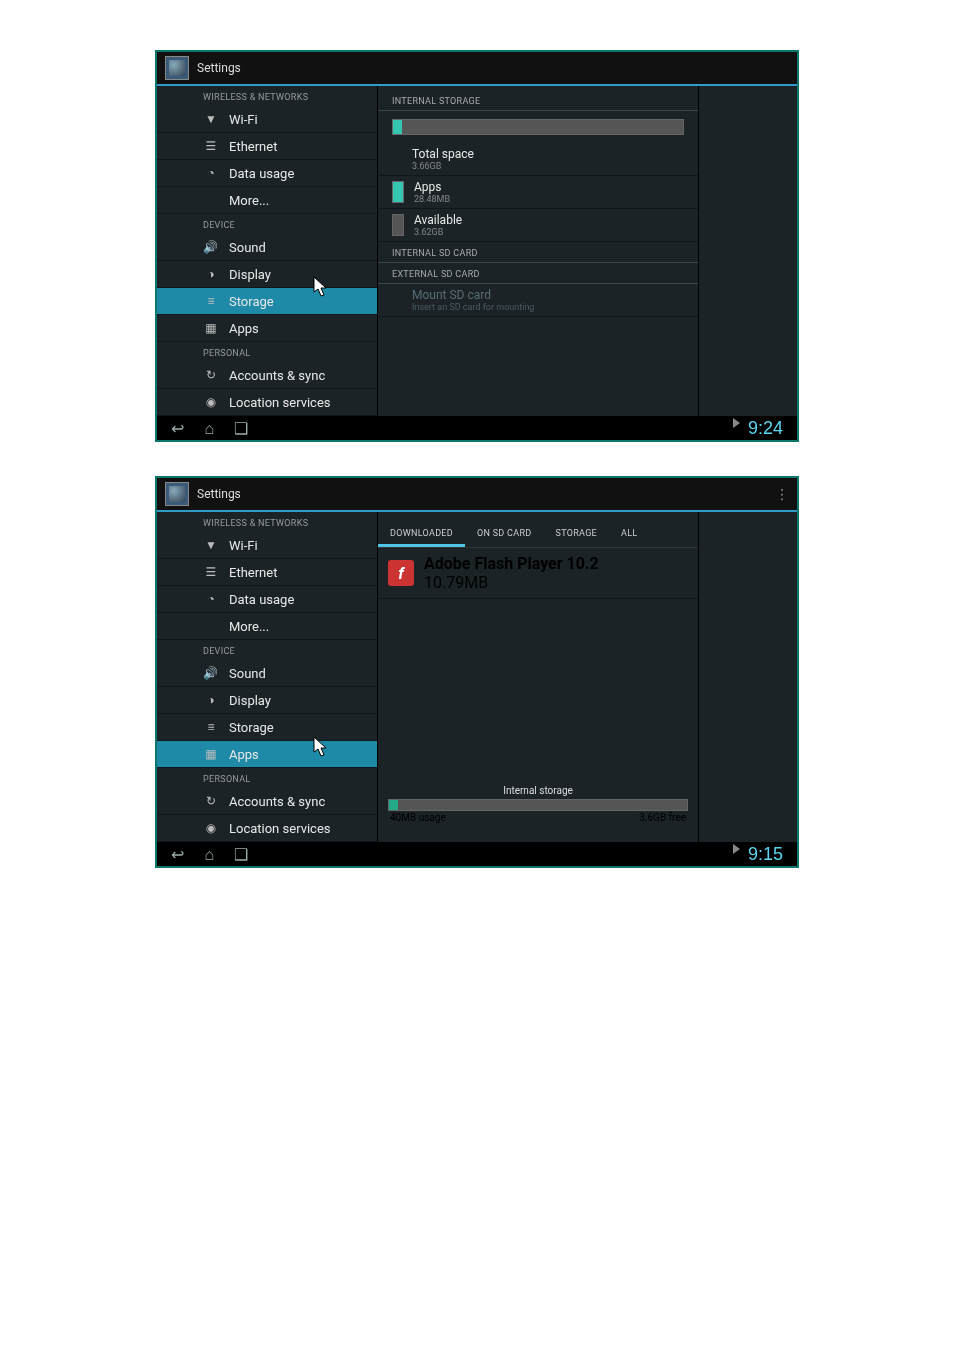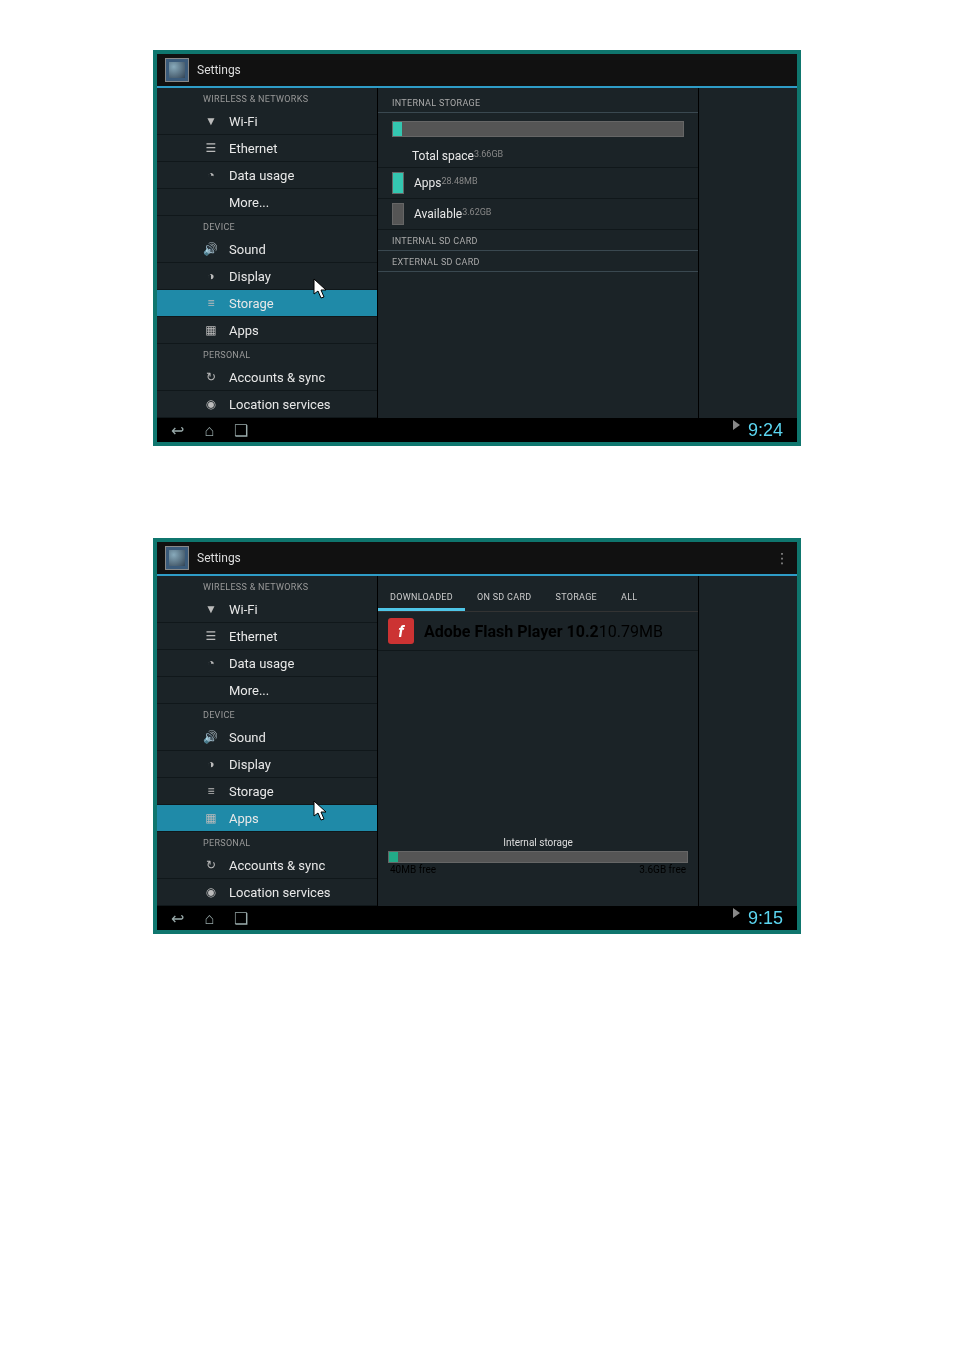--- a/index.html
+++ b/index.html
@@ -1,17 +1,17 @@
 <!DOCTYPE html>
 <html><head>
 <meta charset="utf-8">
 <style>
   body{margin:0;background:#fff;font-family:Roboto,Arial,sans-serif;width:954px}
   .page{padding:50px 0 0 0}
-  .shot{width:640px;margin:0 auto 92px auto;background:#1b2327;position:relative;border:4px solid #0f766e}
+  .shot{width:640px;margin:0 auto 34px auto;background:#1b2327;position:relative;border:2px solid #0f766e}
   .top-bar{background:#111;border-bottom:2px solid #2e9cc7;display:flex;align-items:center;padding:4px 8px;height:24px}
   .app-icon{width:22px;height:22px;background:#3a5a7a;border:1px solid #888;margin-right:8px;position:relative}
   .app-icon::after{content:"";position:absolute;inset:3px;background:radial-gradient(circle at 30% 30%,#8ab,#345)}
   .app-title{color:#ddd;font-size:12px}
   .menu-dots{margin-left:auto;color:#999;font-size:14px;letter-spacing:0;line-height:4px}
   .body{display:flex}
   .sidebar{width:220px;border-right:1px solid #000}
   .cat{color:#999;font-size:9px;padding:6px 10px 4px 46px;letter-spacing:.3px}
   .item{display:flex;align-items:center;padding:5px 10px 5px 46px;border-bottom:1px solid #10171a;color:#e8e8e8;font-size:13px;position:relative}
   .item .ico{width:16px;height:16px;margin-right:10px;display:flex;align-items:center;justify-content:center;color:#bbb;font-size:12px}
@@ -19,21 +19,21 @@
   .content{flex:1;padding:4px 0 0 0;border-right:1px solid #000;max-width:320px}
   .sec-head{color:#aaa;font-size:9px;padding:6px 0 4px 14px;border-bottom:1px solid #3a4850;letter-spacing:.3px}
   .bar-outer{margin:8px 14px;height:14px;background:#555;border:1px solid #666;position:relative}
   .bar-seg{position:absolute;top:0;bottom:0;background:#34c6b0}
   .row{display:flex;align-items:center;padding:4px 14px;border-bottom:1px solid #10171a}
   .sw{width:10px;height:20px;margin-right:10px;border:1px solid #666}
   .row .t1{color:#e8e8e8;font-size:12px}
   .row .t2{color:#888;font-size:9px}
   .row.dis .t1{color:#5a6a72}
   .row.dis .t2{color:#4a5a62}
-  .rcol{display:flex;flex-direction:row}
+  .rcol{display:flex;flex-direction:column}
   .tabs{display:flex;border-bottom:1px solid #333;margin:6px 0 0 0}
   .tab{flex:0 0 auto;padding:6px 12px;color:#ccc;font-size:9px;border-bottom:3px solid transparent;letter-spacing:.3px}
   .tab.act{border-bottom-color:#4fc6e8}
   .app-row{display:flex;align-items:center;padding:6px 10px;border-bottom:1px solid #10171a}
   .app-ico{width:26px;height:26px;background:#c33;margin-right:10px;display:flex;align-items:center;justify-content:center;color:#fff;font-style:italic;font-weight:bold;font-size:16px;border-radius:3px}
   .bottom-bar{height:24px;background:#000;display:flex;align-items:center;padding:0 14px;color:#9aa;font-size:16px}
   .bottom-bar .nav{display:flex;gap:20px}
   .bottom-bar .clock{margin-left:auto;color:#5bd5f0;font-size:18px;font-family:Arial;display:flex;align-items:flex-start;gap:8px}
   .play{width:0;height:0;border-left:7px solid #888;border-top:5px solid transparent;border-bottom:5px solid transparent}
   .cursor{position:absolute;width:16px;height:22px;pointer-events:none}
@@ -122,20 +122,27 @@
           </div>
       <div class="row">
             <div class="sw" style="background:#555"></div>
             <div class="rcol">
               <div class="t1">Available</div>
               <div class="t2">3.62GB</div>
             </div>
           </div>
       <div class="sec-head">INTERNAL SD CARD</div>
       <div class="sec-head">EXTERNAL SD CARD</div>
+      <div class="row dis">
+            <div style="width:10px;margin-right:10px"></div>
+            <div class="rcol">
+              <div class="t1">Mount SD card</div>
+              <div class="t2">Insert an SD card for mounting</div>
+            </div>
+          </div>
         </div>
         <div class="right-edge"></div>
       </div>
       <div class="bottom-bar">
         <div class="nav">
       <span>↩</span>
       <span>⌂</span>
       <span>❑</span>
     </div>
     <div class="clock">
@@ -212,21 +219,21 @@
               <div class="t1" style="font-weight:bold">Adobe Flash Player 10.2</div>
               <div class="t2">10.79MB</div>
             </div>
           </div>
       <div class="stor-wrap">
         <div class="stor-label">Internal storage</div>
         <div class="stor-bar">
           <div style="position:absolute;left:0;top:0;bottom:0;width:3%;background:#2a8"></div>
         </div>
         <div style="position:relative;height:14px;margin:0 10px">
-          <span class="stor-used">40MB free</span>
+          <span class="stor-used">40MB usage</span>
           <span class="stor-free">3.6GB free</span>
         </div>
       </div>
         </div>
         <div class="right-edge"></div>
       </div>
       <div class="bottom-bar">
         <div class="nav">
       <span>↩</span>
       <span>⌂</span>

